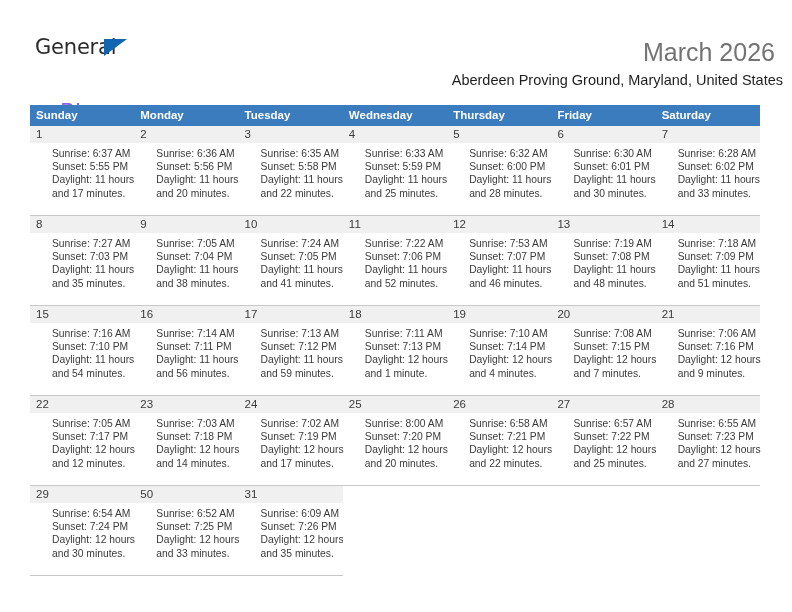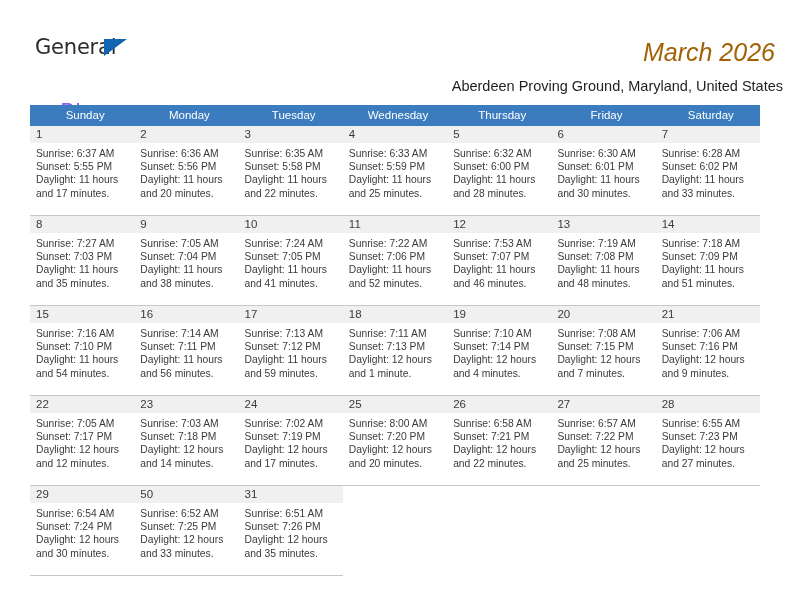--- a/index.html
+++ b/index.html
@@ -67,52 +67,51 @@
     font-family: "DejaVu Sans", sans-serif;
     line-height: 22px;
     margin-top: 44px;
   }
 
   .title {
     position: absolute;
     right: 44px;
     top: 38px;
     font-size: 25px;
-    color: #a16207;
+    color: #737373;
     text-align: right;
     white-space: nowrap;
     font-weight: 400;
-    font-style: italic;
   }
   .subtitle {
     position: absolute;
     right: 36px;
-    top: 78px;
+    top: 72px;
     font-size: 14.5px;
     color: #1f1f1f;
     text-align: right;
     white-space: nowrap;
     font-weight: 400;
   }
 
   
   .calendar {
     position: absolute;
     left: 30px;
     top: 105px;
     width: 730px;
     border-collapse: collapse;
     table-layout: fixed;
   }
   .calendar th {
     background: #3a7cbe;
     color: #ffffff;
     font-size: 11.5px;
-    font-weight: normal;
-    text-align: center;
+    font-weight: bold;
+    text-align: left;
     padding: 4px 0 5px 6px;
     height: 11px;
     border: none;
   }
   .calendar td {
     vertical-align: top;
     padding: 0;
     border: none;
     height: 90px;
     width: 104.28px;
@@ -134,20 +133,21 @@
     box-sizing: border-box;
   }
   .cell.filled {
     border-bottom: 1px solid #c8c8c8;
   }
   .lines {
     padding: 4px 4px 0 6px;
     font-size: 10.3px;
     line-height: 13.2px;
     color: #3a3a3a;
+    margin-left: 16px;
   }
   .lines div {
     white-space: nowrap;
   }
   .cell.empty {
     background: #ffffff;
   }
 </style>
 </head>
 <body>
@@ -515,21 +515,21 @@
                 <div>Sunset: 7:25 PM</div>
                 <div>Daylight: 12 hours</div>
                 <div>and 33 minutes.</div>
               </div>
             </div>
           </td>
           <td>
             <div class="cell filled">
               <div class="daynum-band">31</div>
               <div class="lines">
-                <div>Sunrise: 6:51 AM</div>
+                <div>Sunrise: 6:09 AM</div>
                 <div>Sunset: 7:26 PM</div>
                 <div>Daylight: 12 hours</div>
                 <div>and 35 minutes.</div>
               </div>
             </div>
           </td>
           <td>
             <div class="cell empty">
               <div class="daynum-band"></div>
             </div>

